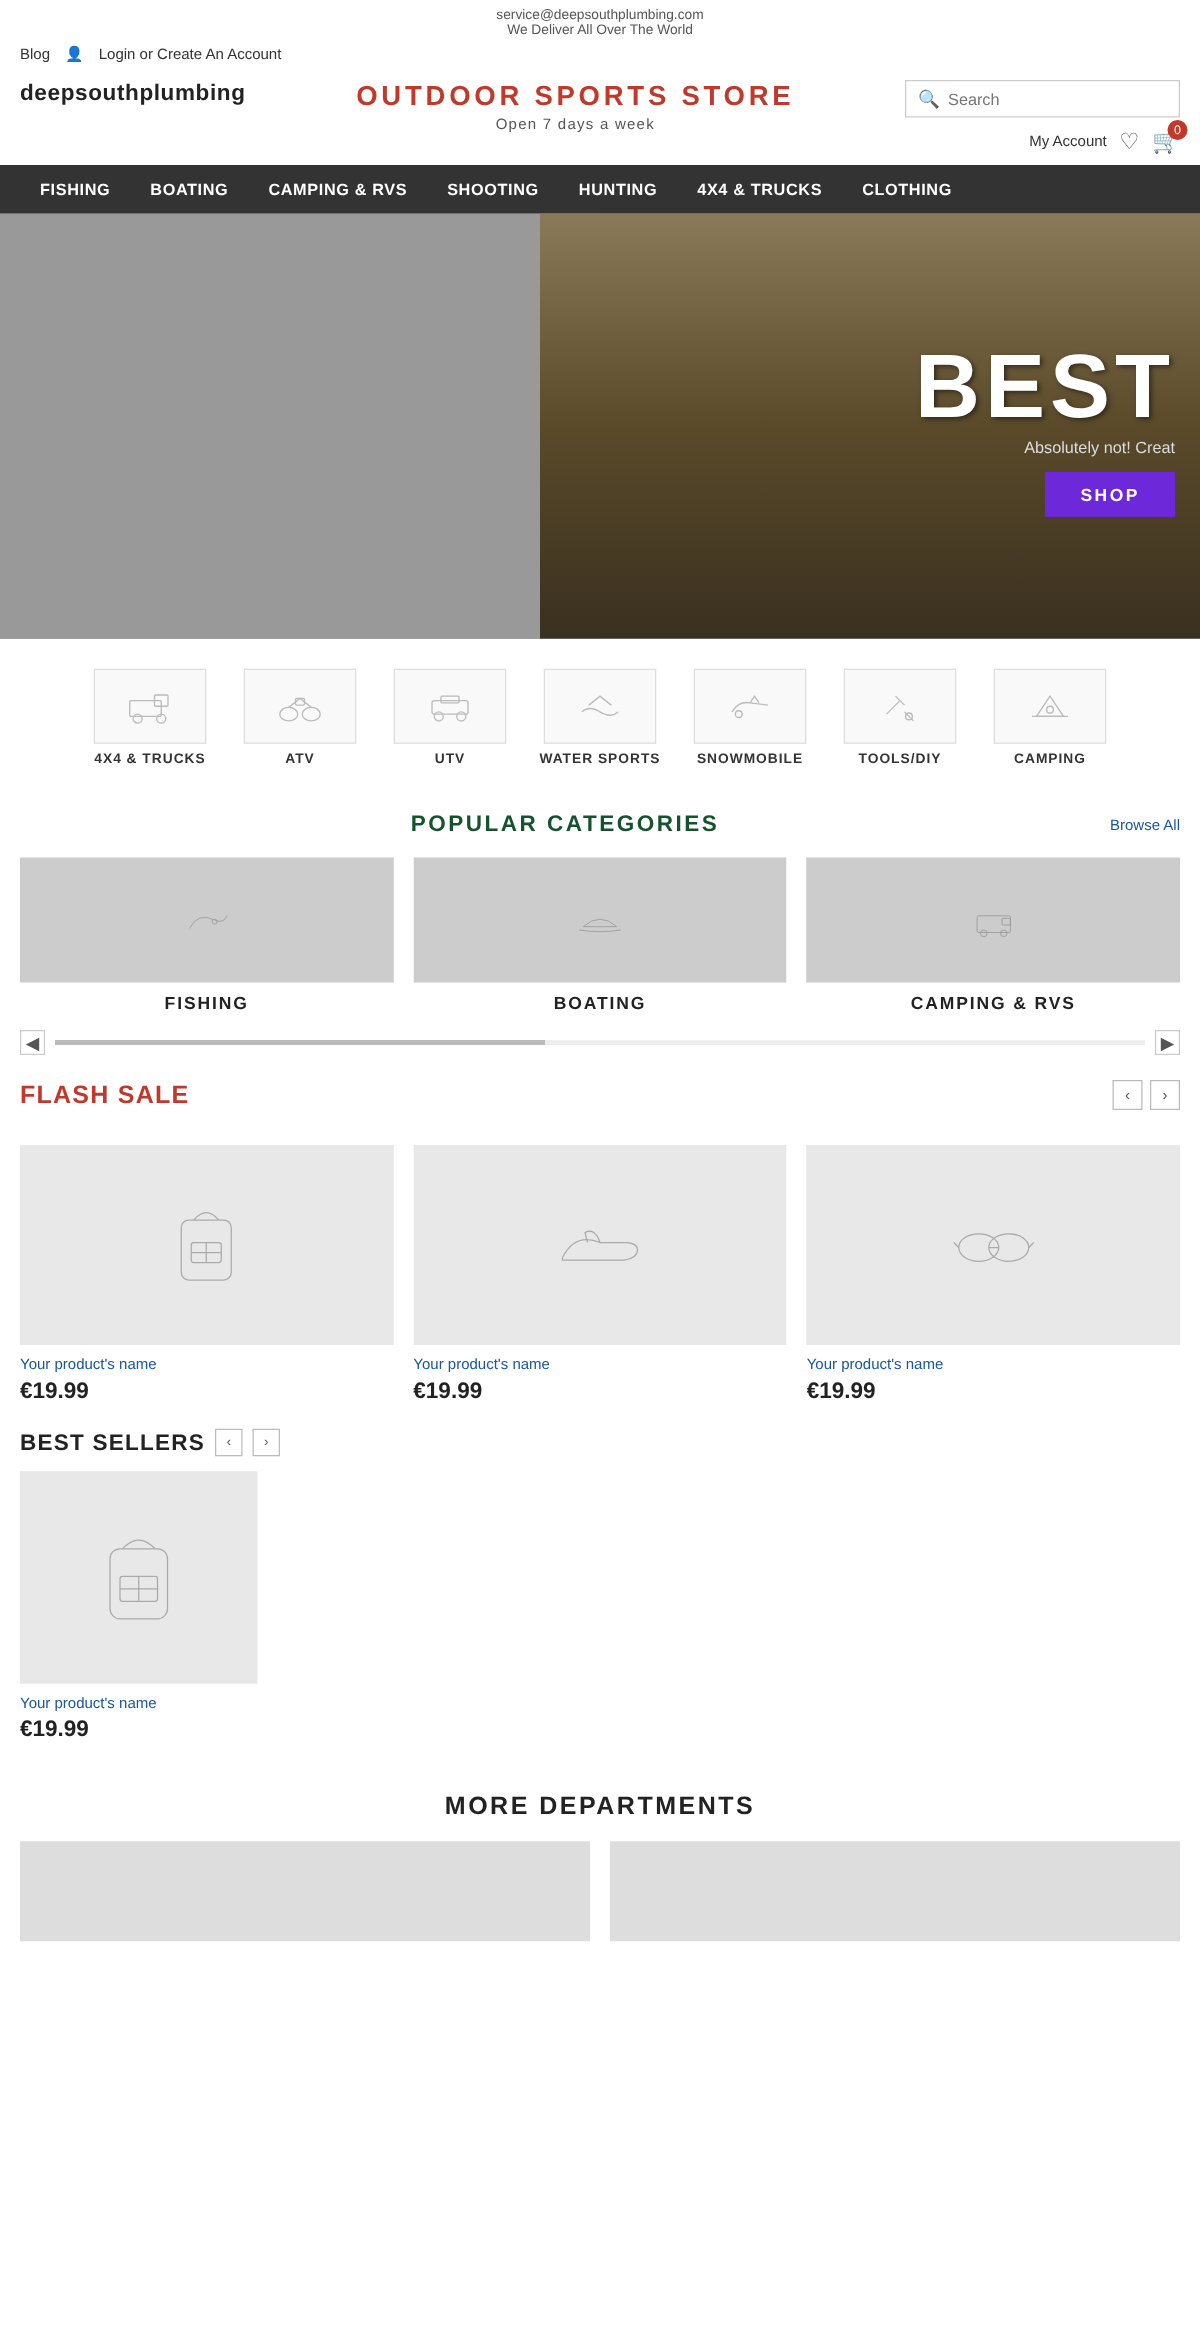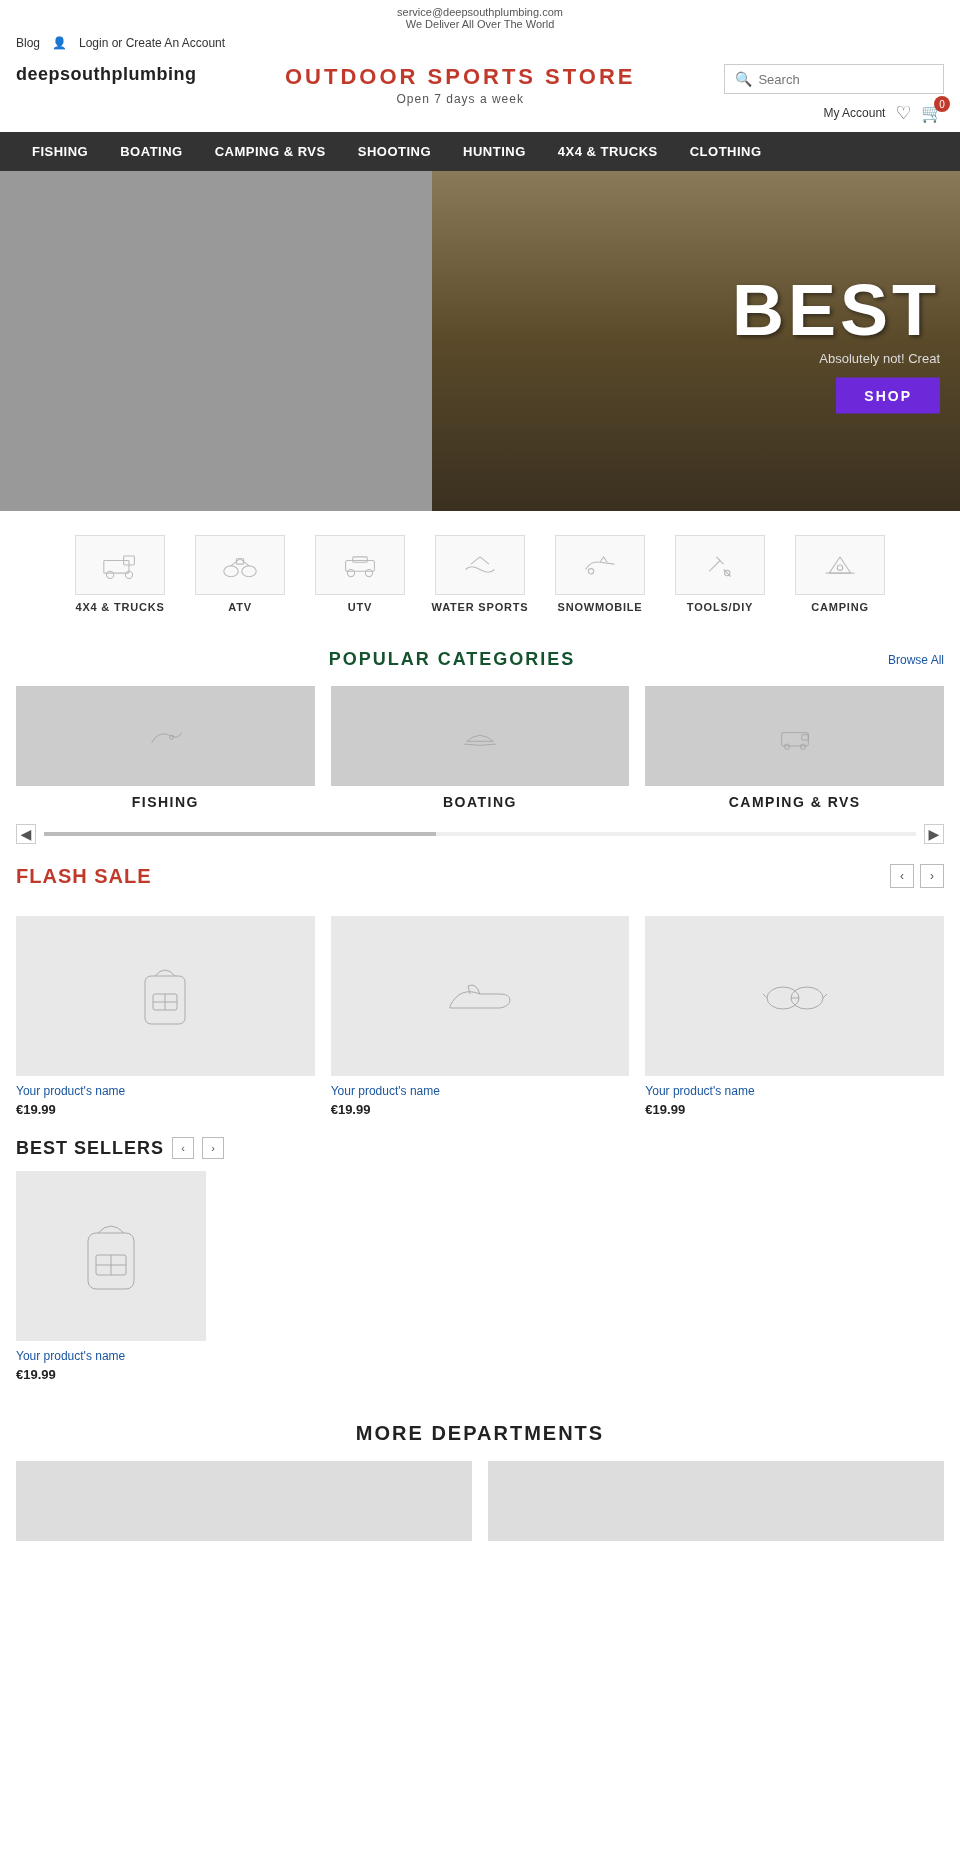--- a/index.html
+++ b/index.html
@@ -342,21 +342,21 @@
       justify-content: center;
       margin-bottom: 8px;
     }
     .product-img svg { width: 80px; height: 80px; stroke: #aaa; fill: none; stroke-width: 1; }
     .product-name {
       font-size: 12px;
       color: #1a56a0;
       margin-bottom: 4px;
     }
     .product-price {
-      font-size: 13px;
+      font-size: 18px;
       color: #222;
       font-weight: bold;
     }
 
     
     .best-sellers-section {
       padding: 10px 16px;
     }
     .best-sellers-header {
       display: flex;

